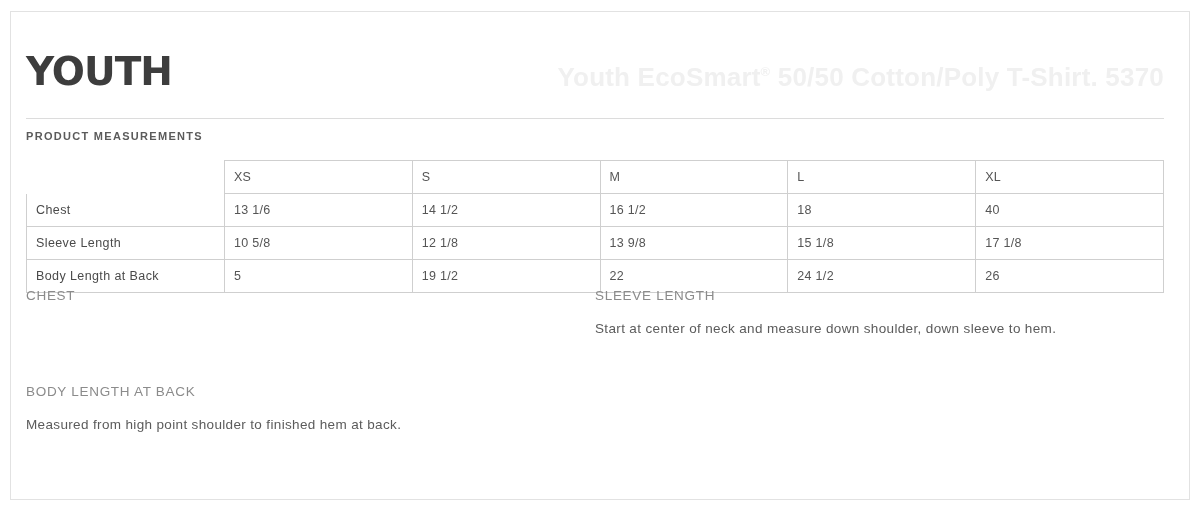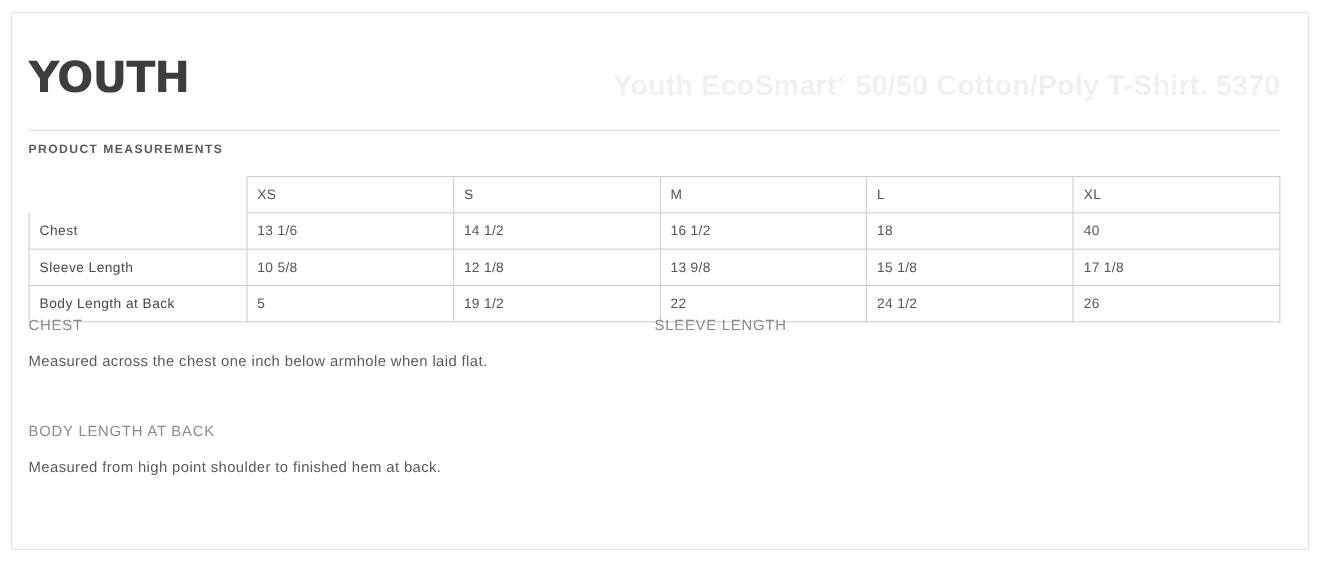--- a/index.html
+++ b/index.html
@@ -206,24 +206,24 @@
         <td>24 1/2</td>
         <td>26</td>
       </tr>
     </tbody>
   </table>
 
   <div class="notes">
     <div class="notes-grid">
       <div class="note">
         <div class="note-title">CHEST</div>
-        <div class="note-body">Measured across the chest one inch below armhole when laid flat.</div>
       </div>
       <div class="note">
         <div class="note-title">SLEEVE LENGTH</div>
+        <div class="note-body">Start at center of neck and measure down shoulder, down sleeve to hem.</div>
       </div>
       <div class="note">
         <div class="note-title">BODY LENGTH AT BACK</div>
         <div class="note-body">Measured from high point shoulder to finished hem at back.</div>
       </div>
       <div class="note"></div>
     </div>
   </div>
 </div>
 

